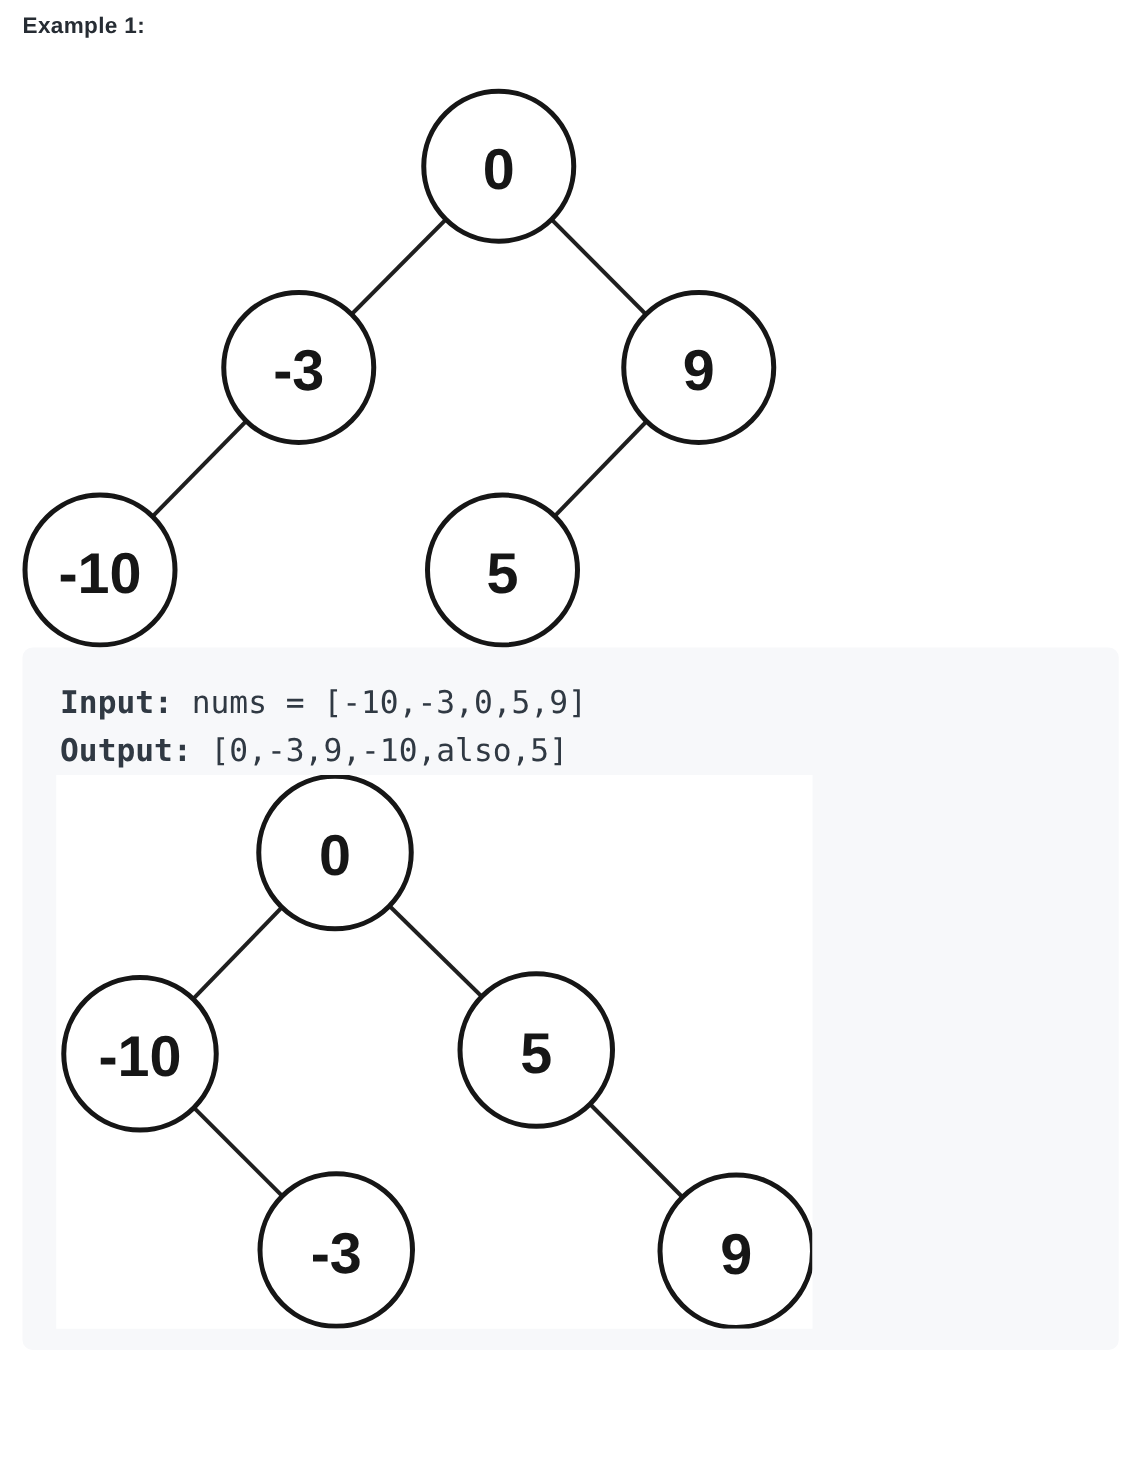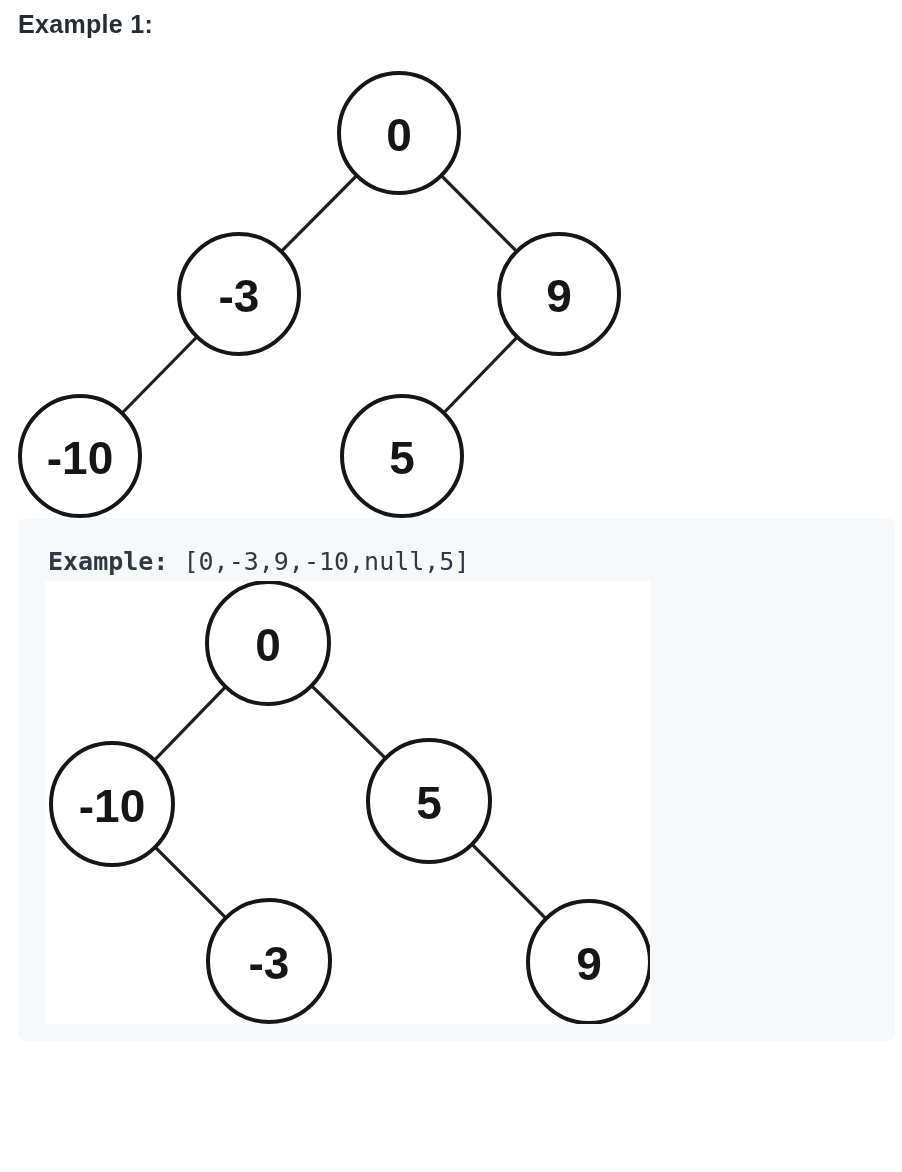--- a/index.html
+++ b/index.html
@@ -9,21 +9,21 @@
     width: 902px;
     height: 1172px;
     background: var(--page-bg, #ffffff);
     font-family: "Liberation Sans", sans-serif;
     overflow: hidden;
   }
   .example-heading {
     position: absolute;
     left: 18px;
     top: 10px;
-    font-size: 25px;
+    font-size: 18px;
     font-weight: 700;
     color: var(--heading-color, #262c33);
     letter-spacing: 0.3px;
   }
   .tree-svg-main {
     position: absolute;
     left: 0;
     top: 60px;
     display: block;
   }
@@ -80,21 +80,22 @@
         <circle cx="80" cy="396" r="60" fill="#ffffff" stroke="#161616" stroke-width="4"></circle>
         <text x="80" y="396" text-anchor="middle" dominant-baseline="central" dy="2" fill="#161616" font-family="&quot;Liberation Sans&quot;, sans-serif" font-size="46" font-weight="bold">-10</text>
       </g>
       <g>
         <circle cx="402" cy="396" r="60" fill="#ffffff" stroke="#161616" stroke-width="4"></circle>
         <text x="402" y="396" text-anchor="middle" dominant-baseline="central" dy="2" fill="#161616" font-family="&quot;Liberation Sans&quot;, sans-serif" font-size="46" font-weight="bold">5</text>
       </g>
     </svg>
 
   <div class="example-block">
-    <div class="code-line"><b>Example:</b> <span>[0,-3,9,-10,null,5]</span></div>
+    <div class="code-line"><b>Input:</b> <span>nums = [-10,-3,0,5,9]</span></div>
+    <div class="code-line"><b>Output:</b> <span>[0,-3,9,-10,also,5]</span></div>
 
     <div class="tree-image">
       <svg width="605" height="443">
           <line x1="223" y1="62" x2="67" y2="223" stroke="#1f1f1f" stroke-width="3.2"></line>
           <line x1="223" y1="62" x2="384" y2="220" stroke="#1f1f1f" stroke-width="3.2"></line>
           <line x1="67" y1="223" x2="224" y2="380" stroke="#1f1f1f" stroke-width="3.2"></line>
           <line x1="384" y1="220" x2="544" y2="381" stroke="#1f1f1f" stroke-width="3.2"></line>
           <g>
             <circle cx="223" cy="62" r="61" fill="#ffffff" stroke="#161616" stroke-width="4"></circle>
             <text x="223" y="62" text-anchor="middle" dominant-baseline="central" dy="2" fill="#161616" font-family="&quot;Liberation Sans&quot;, sans-serif" font-size="46" font-weight="bold">0</text>

